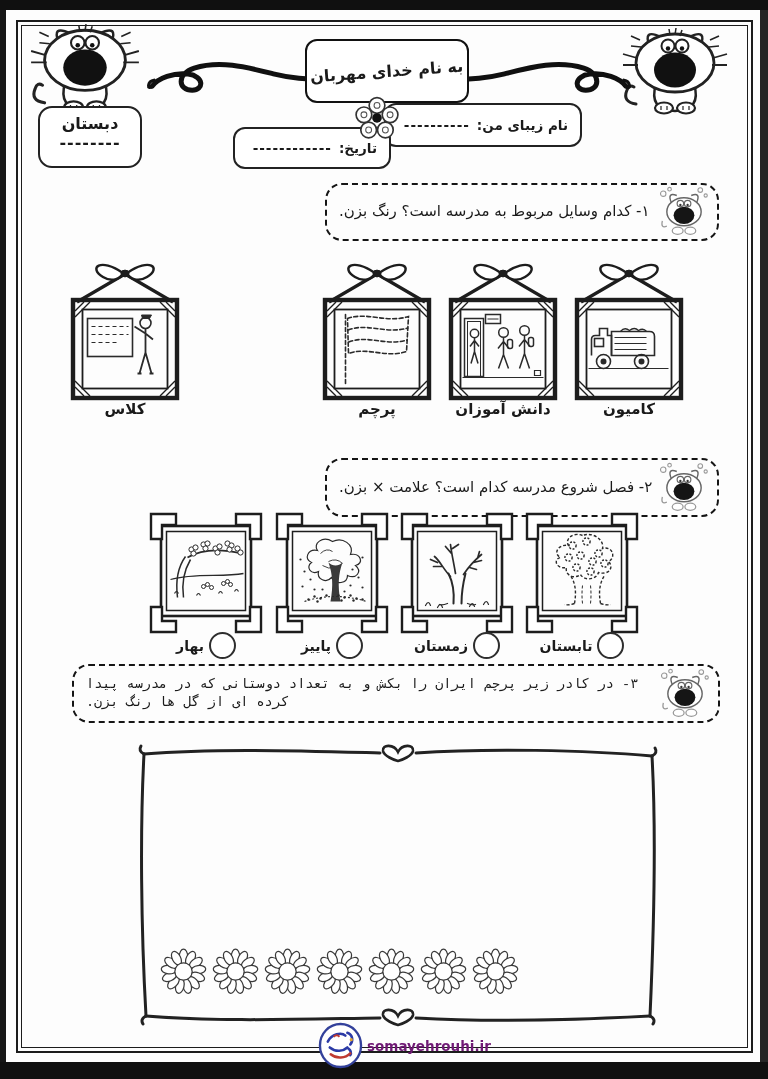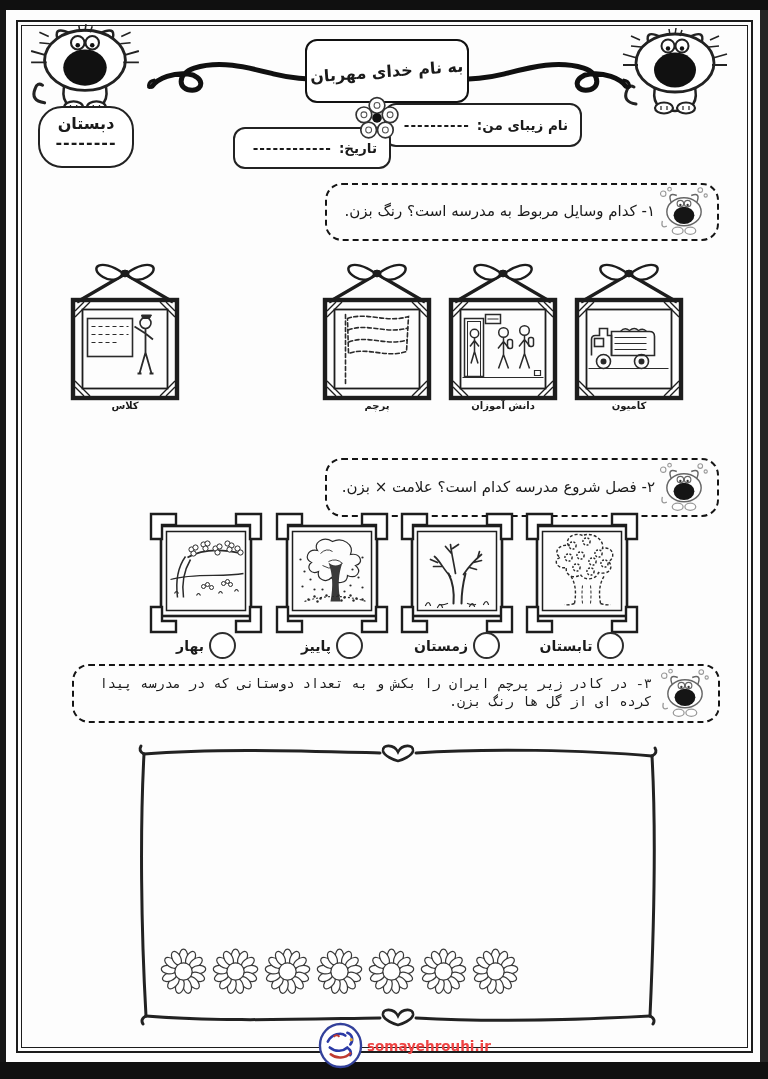--- a/index.html
+++ b/index.html
@@ -19,61 +19,61 @@
 
   .abs { position:absolute; }
   .cat-left { left:28px; top:22px; width:114px; height:96px; }
   .cat-right { left:620px; top:26px; width:110px; height:94px; }
   .flourish { left:146px; top:46px; width:486px; height:58px; z-index:1; }
   .bismillah-box { left:305px; top:39px; width:164px; height:64px; border:2.5px solid #111; border-radius:12px;
     background:#fff; display:flex; align-items:center; justify-content:center; z-index:2;
     font-size:16px; font-weight:bold; }
   .bismillah-box span { transform:rotate(-4deg); }
 
-  .school-box { left:38px; top:106px; width:96px; height:62px; border:2.5px solid #222; border-radius:24px;
+  .school-box { left:38px; top:106px; width:104px; height:62px; border:2.5px solid #222; border-radius:14px;
     background:#fff; text-align:center; padding-top:6px; }
   .school-box .lbl { font-size:16px; font-weight:bold; }
   .worksheet-box { left:630px; top:101px; width:95px; height:48px; border:2px solid #222; border-radius:9px;
     background:#fff; display:flex; align-items:center; justify-content:center; font-size:15.5px; font-weight:bold; z-index:3;}
   .name-box { left:384px; top:103px; width:198px; height:44px; border:2px solid #222; border-radius:12px;
     background:#fff; display:flex; align-items:center; padding:0 12px; gap:7px; font-size:13.5px; font-weight:bold; z-index:2; }
   .date-box { left:233px; top:127px; width:158px; height:42px; border:2px solid #222; border-radius:12px;
     background:#fff; display:flex; align-items:center; padding:0 12px; gap:7px; font-size:13.5px; font-weight:bold; z-index:3; }
   .name-flower { left:354px; top:96px; width:46px; height:48px; z-index:4; }
   .dashes { letter-spacing:1px; font-weight:bold; white-space:nowrap; }
 
   .q-box { position:absolute; border:2.5px dashed #151515; border-radius:17px; display:flex; align-items:center; background:#fdfdfd; }
-  .q-text { flex:1; text-align:right; font-size:15px; padding:4px 8px 4px 12px; line-height:1.3; }
+  .q-text { flex:1; text-align:left; font-size:15px; padding:4px 8px 4px 12px; line-height:1.3; }
   .q1 { left:325px; top:183px; width:394px; height:58px; padding-right:54px; }
   .q2 { left:325px; top:458px; width:394px; height:59px; padding-right:54px; }
   .q3 { left:72px; top:664px; width:648px; height:59px; padding-right:58px;font-family:Liberation Mono, monospace; }
   .q3 .q-text { font-size:13.5px; }
   .q-cat { position:absolute; right:5px; top:50%; transform:translateY(-52%); width:56px; height:58px; }
   .q-cat svg { width:100%; height:100%; }
 
   .hang-frame { position:absolute; top:256px; width:122px; text-align:center; }
   .hang-frame svg { width:122px; height:146px; display:block; }
-  .frame-label { font-size:10px; font-weight:bold; margin-top:-2px; }
+  .frame-label { font-size:15px; font-weight:bold; margin-top:-2px; }
 
   .season-frame { position:absolute; top:511px; width:120px; text-align:right; }
   .season-frame svg { width:120px; height:124px; display:block; }
   .season-label-row { display:flex; align-items:center; justify-content:center; gap:5px; margin-top:-3px; }
   .season-label-row .frame-label { font-size:14px; margin-top:0; }
   .answer-circle { width:27px; height:27px; border:2.5px solid #2e2e2e; border-radius:50%; background:#fff; display:inline-block; }
 
   .draw-frame { position:absolute; left:126px; top:738px; width:544px; height:296px; }
   .draw-frame .border-svg { position:absolute; left:0; top:0; width:544px; height:296px; }
   .flowers-row { position:absolute; left:34px; top:210px; display:flex; gap:5px; }
   .flower { width:47px; height:47px; display:inline-block; }
   .flower svg { width:47px; height:47px; }
 
   .watermark { position:absolute; left:318px; top:1022px; display:flex; align-items:center; gap:4px; z-index:30; }
   .wm-logo { width:45px; height:47px; display:inline-block; }
   .wm-logo svg { width:100%; height:100%; }
-  .wm-text { font-size:13.5px; font-weight:bold; color:#ef4444; }
+  .wm-text { font-size:13.5px; font-weight:bold; color:#701a75; }
   [dir="rtl"] { unicode-bidi:isolate; }
 </style>
 </head>
 <body>
 
 <svg width="0" height="0" style="position:absolute">
   <defs>
     <g id="def-cat">
       <path d="M16 78 Q2 76 7 64 Q9 58 14 61" fill="none" stroke="#222" stroke-width="3" stroke-linecap="round"></path>
       <path d="M36 58 Q28 84 55 85 Q82 84 74 58" fill="#fff" stroke="#222" stroke-width="2.5"></path>

